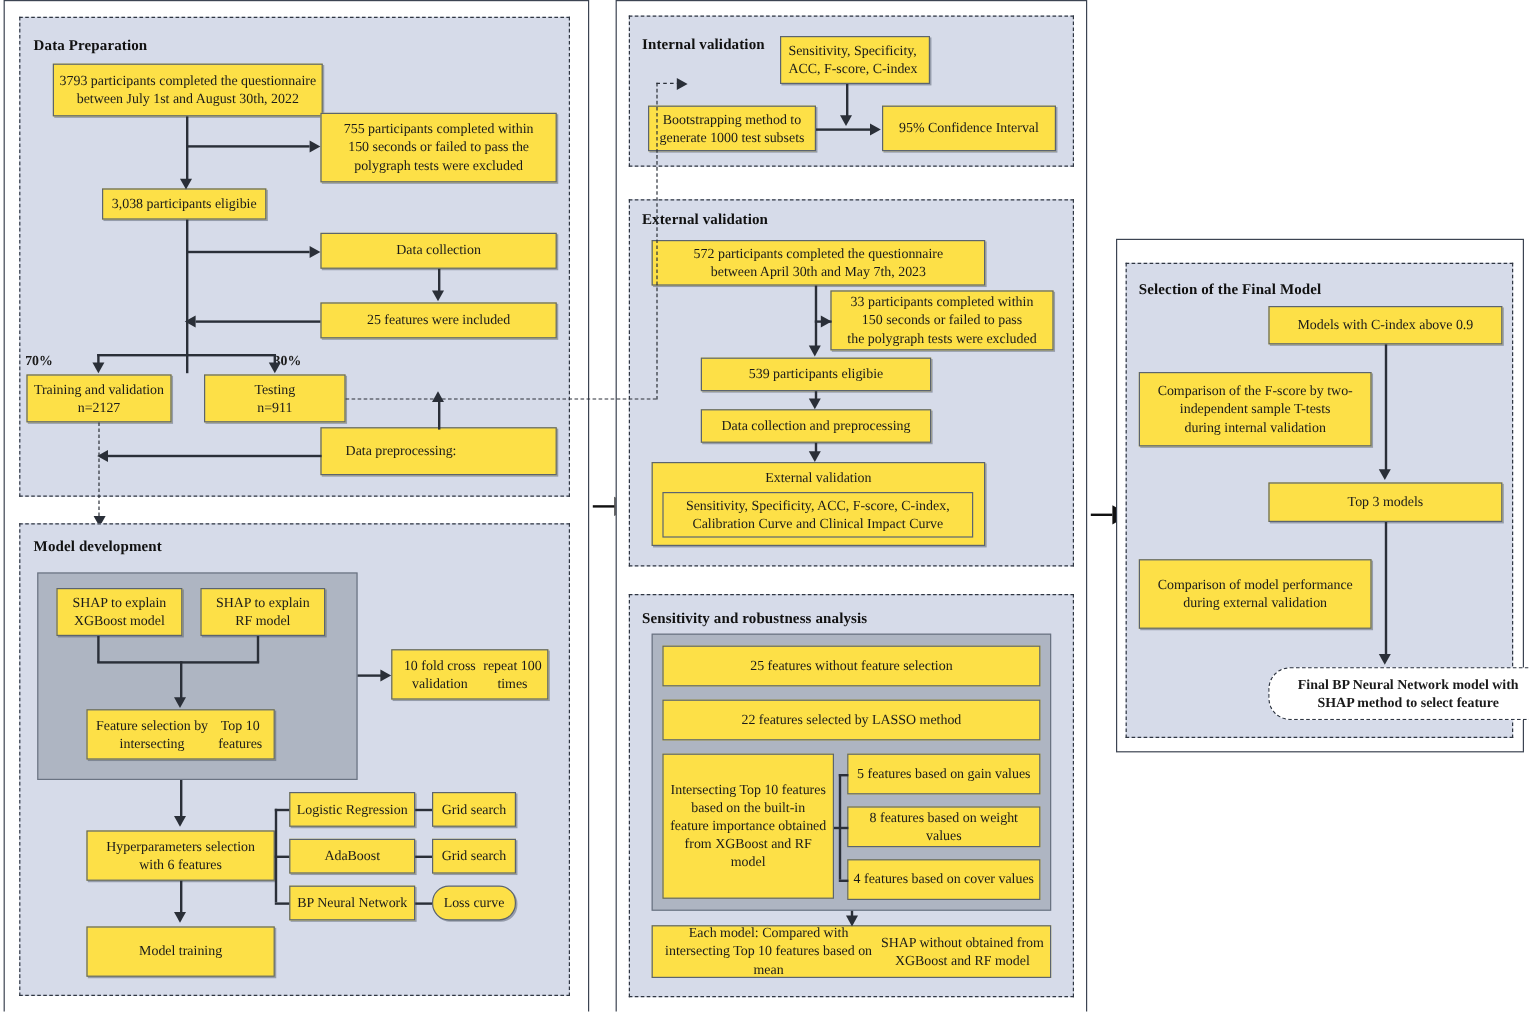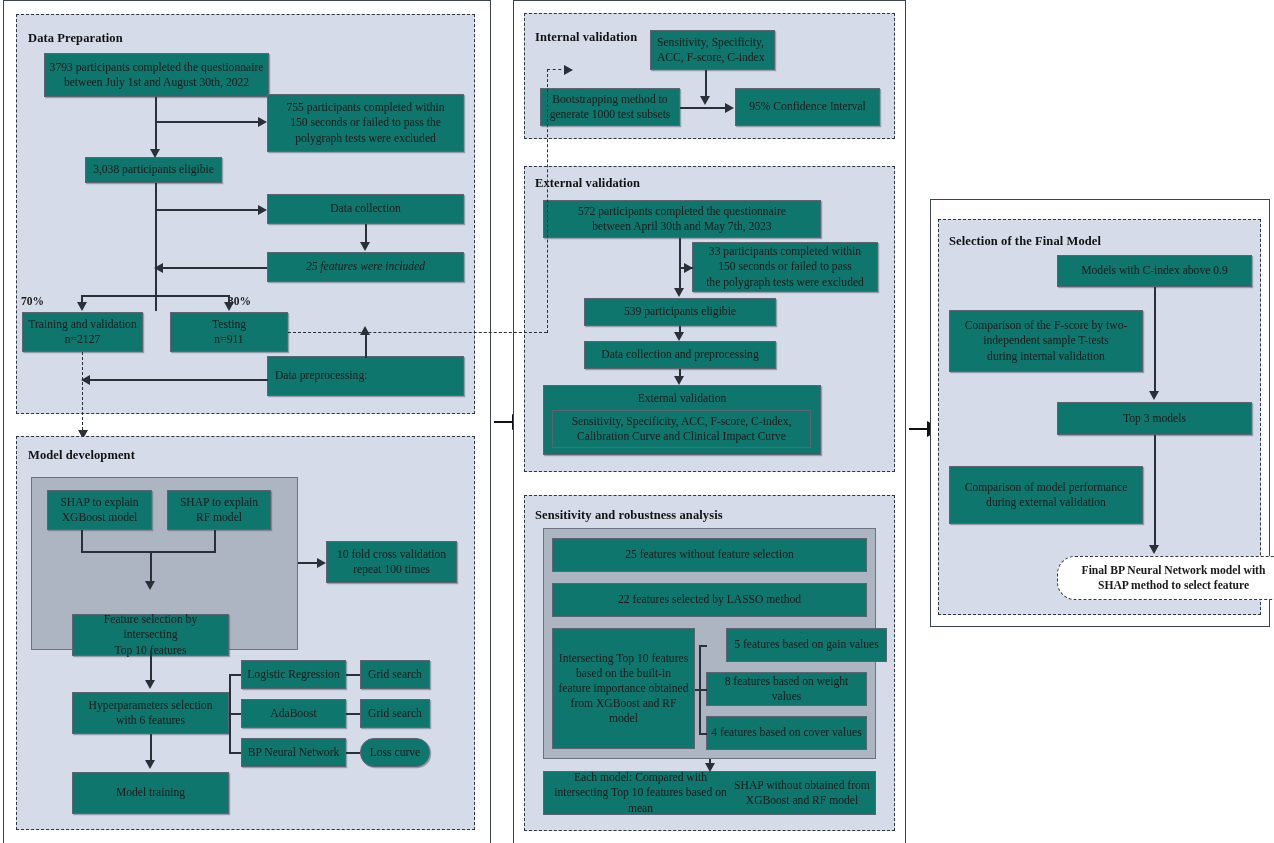--- a/index.html
+++ b/index.html
@@ -8,21 +8,21 @@
        color:#1a1a1a;-webkit-font-smoothing:antialiased;}
 
   
   .colframe{position:absolute;box-sizing:border-box;border:1.4px solid #3c4452;background:#ffffff;}
 
   
   .panel{position:absolute;box-sizing:border-box;border:1.7px dashed #2f3642;background:#d6dbe9;}
   .panel-title{position:absolute;font-weight:bold;font-size:12.5px;letter-spacing:.1px;color:#111;}
 
   
-  .box{position:absolute;box-sizing:border-box;background:#0f766e;border:1.3px solid #5b6craw;
+  .box{position:absolute;box-sizing:border-box;background:#fde047;border:1.3px solid #5b6craw;
        border:1.3px solid #5b6470;display:flex;align-items:center;justify-content:center;
        text-align:center;font-size:11.6px;line-height:1.30;padding:2px 4px;}
   .box.shadowy{box-shadow:1.2px 1.2px 0 rgba(70,80,95,.45);}
   .box.dashdot{border:1.6px dashed #2f3642;font-weight:bold;background:#ffffff;}
 
   
   .grayblock{position:absolute;box-sizing:border-box;background:#aeb5c2;border:1.3px solid #6a7382;}
 
   
   .ln{position:absolute;background:#2a2f38;}
@@ -66,35 +66,35 @@
 </div>
 
 <div class="box shadowy" style="left:85px;top:157px;width:137px;height:26px;">
   <span>3,038 participants eligibie</span>
 </div>
 
 <div class="box shadowy" style="left:267px;top:194px;width:197px;height:30px;">
   <span>Data collection</span>
 </div>
 
-<div class="box shadowy" style="left:267px;top:252px;width:197px;height:30px;font-style:italic;">
+<div class="box shadowy" style="left:267px;top:252px;width:197px;height:30px;">
   <span>25 features were included</span>
 </div>
 
 <div class="box shadowy" style="left:22px;top:312px;width:121px;height:40px;flex-direction:column;">
   <span>Training and validation</span>
   <span>n=2127</span>
 </div>
 
 <div class="box shadowy" style="left:170px;top:312px;width:118px;height:40px;flex-direction:column;">
   <span>Testing</span>
   <span>n=911</span>
 </div>
 
-<div class="box shadowy" style="left:267px;top:356px;width:197px;height:40px;flex-direction:column;align-items:flex-start;padding-left:7px;text-align:left;">
+<div class="box shadowy" style="left:267px;top:356px;width:197px;height:40px;flex-direction:column;align-items:flex-start;padding-left:20px;text-align:left;">
   <span>Data preprocessing:</span>
 </div>
 
 <div class="pct" style="left:21px;top:295px;">70%</div>
 <div class="pct" style="left:228px;top:295px;">30%</div>
 
 <div class="ln lnv" style="left:155px;top:97px;height:55px;"></div>
 <div class="ln lnh" style="left:155px;top:121px;width:103px;"></div>
 <div class="ar ar-r" style="left:258px;top:117px;"></div>
 <div class="ar ar-d" style="left:150px;top:149px;"></div>
@@ -129,25 +129,25 @@
 <div class="grayblock" style="left:31px;top:477px;width:267px;height:173px;"></div>
 
 <div class="box shadowy" style="left:47px;top:490px;width:105px;height:40px;flex-direction:column;">
   <span>SHAP  to explain</span>
   <span>XGBoost model</span>
 </div>
 <div class="box shadowy" style="left:167px;top:490px;width:104px;height:40px;flex-direction:column;">
   <span>SHAP  to explain</span>
   <span>RF model</span>
 </div>
-<div class="box shadowy" style="left:326px;top:541px;width:131px;height:42px;flex-direction:column;">
+<div class="box shadowy" style="left:326px;top:541px;width:131px;height:42px;flex-direction:row;">
   <span>10 fold cross validation</span>
   <span>repeat 100 times</span>
 </div>
-<div class="box shadowy" style="left:72px;top:591px;width:157px;height:42px;flex-direction:column;margin-top:23px;">
+<div class="box shadowy" style="left:72px;top:591px;width:157px;height:42px;flex-direction:row;">
   <span>Feature selection by intersecting</span>
   <span>Top 10 features</span>
 </div>
 
 <div class="box shadowy" style="left:72px;top:692px;width:157px;height:42px;flex-direction:column;">
   <span>Hyperparameters selection</span>
   <span>with 6 features</span>
 </div>
 <div class="box shadowy" style="left:72px;top:772px;width:157px;height:42px;">
   <span>Model training</span>
@@ -267,21 +267,21 @@
 </div>
 <div class="box" style="left:552px;top:583px;width:315px;height:34px;">
   <span>22 features selected by LASSO method</span>
 </div>
 <div class="box" style="left:552px;top:628px;width:143px;height:121px;flex-direction:column;">
   <span>Intersecting Top 10 features</span>
   <span>based on the built-in</span>
   <span>feature importance obtained</span>
   <span>from XGBoost and RF model</span>
 </div>
-<div class="box" style="left:706px;top:628px;width:161px;height:34px;margin-left:20px;">
+<div class="box" style="left:706px;top:628px;width:161px;height:34px;">
   <span>5 features based on gain values</span>
 </div>
 <div class="box" style="left:706px;top:672px;width:161px;height:34px;">
   <span>8 features based on weight values</span>
 </div>
 <div class="box" style="left:706px;top:716px;width:161px;height:34px;">
   <span>4 features based on cover values</span>
 </div>
 <div class="box" style="left:543px;top:771px;width:333px;height:44px;flex-direction:row;">
   <span>Each model: Compared with intersecting Top 10 features based on mean</span>

